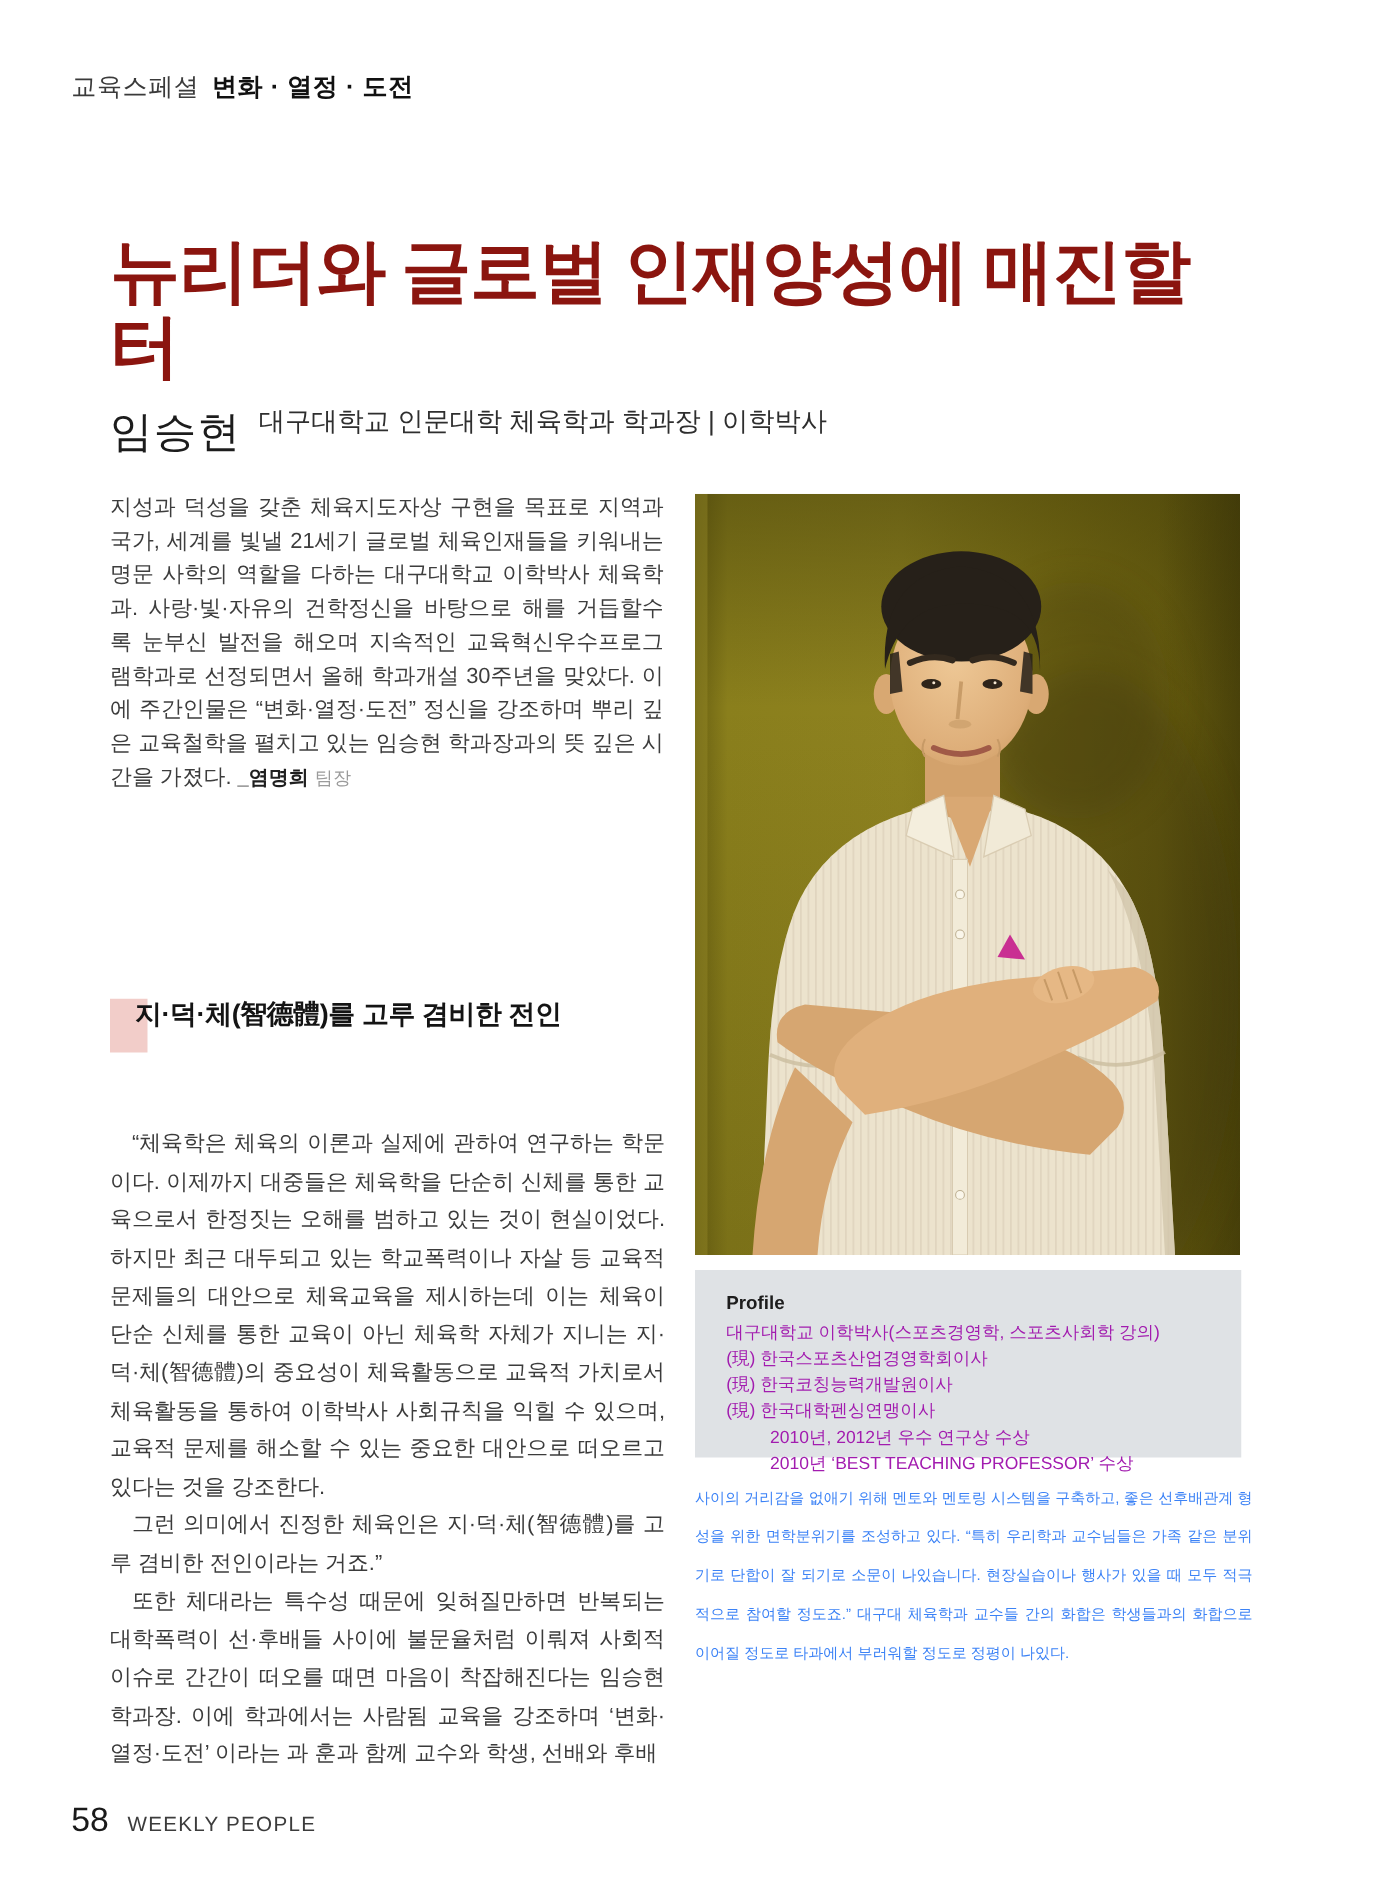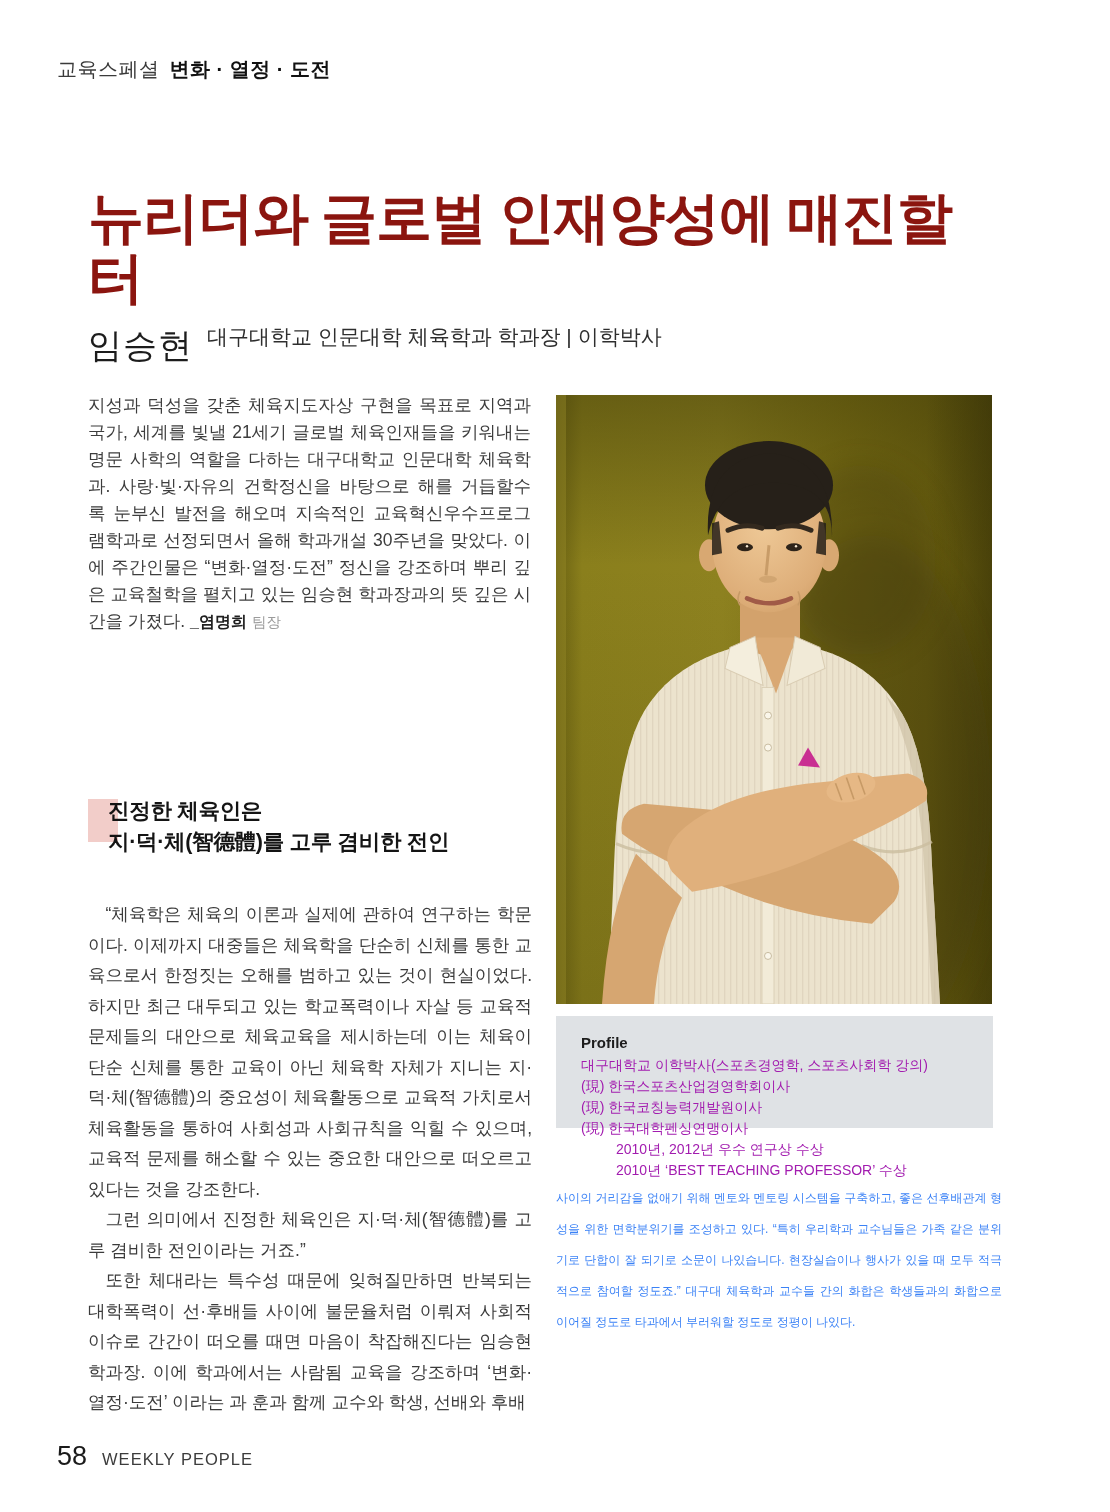--- a/index.html
+++ b/index.html
@@ -72,21 +72,21 @@
   }
   .col-left p { text-indent: 1em; }
   .col-right {
     position: absolute; left: 556px; top: 1183px; width: 446px;
     font-size: 12px; line-height: 31px; color: #3b82f6; text-align: justify;
   }
 
   
   .profile-box {
     position: absolute; left: 556px; top: 1016px;
-    width: 437px; height: 112px;
+    width: 437px; height: 150px;
     background: #dfe2e5;
     padding: 18px 20px 0 25px;
   }
   .profile-box .p-title { font-size: 15px; font-weight: 700; color: #1d1d1d; margin-bottom: 4px; }
   .profile-box .p-line { font-size: 14px; line-height: 21px; color: #a21caf; }
   .profile-box .p-line.indent { padding-left: 35px; }
 
   
   .footer {
     position: absolute; left: 57px; top: 1441px;
@@ -106,21 +106,21 @@
 
   <div class="headline">
     <div class="hl2">뉴리더와 글로벌 인재양성에 매진할 터</div>
     <div class="byline">
       <span class="name">임승현</span>
       <span class="role">대구대학교 인문대학 체육학과 학과장 | 이학박사</span>
     </div>
   </div>
 
   <div class="lede">
-    <span>지성과 덕성을 갖춘 체육지도자상 구현을 목표로 지역과 국가, 세계를 빛낼 21세기 글로벌 체육인재들을 키워내는 명문 사학의 역할을 다하는 대구대학교 인문대학 체육학과. 사랑·빛·자유의 건학정신을 바탕으로 해를 거듭할수록 눈부신 발전을 해오며 지속적인 교육혁신우수프로그램학과로 선정되면서 올해 학과개설 30주년을 맞았다. 이에 주간인물은 “변화·열정·도전” 정신을 강조하며 뿌리 깊은 교육철학을 펼치고 있는 임승현 학과장과의 뜻 깊은 시간을 가졌다. </span><span class="reporter">_염명희</span> <span class="reporter-title">팀장</span>
+    <span>지성과 덕성을 갖춘 체육지도자상 구현을 목표로 지역과 국가, 세계를 빛낼 21세기 글로벌 체육인재들을 키워내는 명문 사학의 역할을 다하는 대구대학교 이학박사 체육학과. 사랑·빛·자유의 건학정신을 바탕으로 해를 거듭할수록 눈부신 발전을 해오며 지속적인 교육혁신우수프로그램학과로 선정되면서 올해 학과개설 30주년을 맞았다. 이에 주간인물은 “변화·열정·도전” 정신을 강조하며 뿌리 깊은 교육철학을 펼치고 있는 임승현 학과장과의 뜻 깊은 시간을 가졌다. </span><span class="reporter">_염명희</span> <span class="reporter-title">팀장</span>
   </div>
 
   <div class="photo">
     <svg viewBox="0 0 436 608" preserveAspectRatio="none">
       <defs>
         <linearGradient id="bgH" x1="0" y1="0" x2="1" y2="0">
           <stop offset="0" stop-color="#6a6112"></stop>
           <stop offset="0.06" stop-color="#8a7f1c"></stop>
           <stop offset="0.38" stop-color="#8e8220"></stop>
           <stop offset="0.66" stop-color="#7b6f14"></stop>
@@ -202,27 +202,26 @@
       <path d="M 213 150 L 210 180" stroke="#c89c68" stroke-width="3" fill="none"></path>
       <ellipse cx="212" cy="184" rx="9" ry="3.5" fill="#c89c68" opacity="0.65"></ellipse>
       <path d="M 191 203 Q 213 213 235 203" stroke="#a05a47" stroke-width="4.5" fill="none" stroke-linecap="round"></path>
       <path d="M 184 196 Q 180 204 184 210 M 242 196 Q 246 204 242 210" stroke="#c79a66" stroke-width="1.6" fill="none"></path>
     </svg>
   </div>
 
   <div class="subhead">
     <div class="pink-square"></div>
     <div class="sh-text">
-      <div>진정한 체육인은</div>
       <div>지·덕·체(智德體)를 고루 겸비한 전인</div>
     </div>
   </div>
 
   <div class="col-left">
-    <p>“체육학은 체육의 이론과 실제에 관하여 연구하는 학문이다. 이제까지 대중들은 체육학을 단순히 신체를 통한 교육으로서 한정짓는 오해를 범하고 있는 것이 현실이었다. 하지만 최근 대두되고 있는 학교폭력이나 자살 등 교육적 문제들의 대안으로 체육교육을 제시하는데 이는 체육이 단순 신체를 통한 교육이 아닌 체육학 자체가 지니는 지·덕·체(智德體)의 중요성이 체육활동으로 교육적 가치로서 체육활동을 통하여 사회성과 사회규칙을 익힐 수 있으며, 교육적 문제를 해소할 수 있는 중요한 대안으로 떠오르고 있다는 것을 강조한다.</p>
+    <p>“체육학은 체육의 이론과 실제에 관하여 연구하는 학문이다. 이제까지 대중들은 체육학을 단순히 신체를 통한 교육으로서 한정짓는 오해를 범하고 있는 것이 현실이었다. 하지만 최근 대두되고 있는 학교폭력이나 자살 등 교육적 문제들의 대안으로 체육교육을 제시하는데 이는 체육이 단순 신체를 통한 교육이 아닌 체육학 자체가 지니는 지·덕·체(智德體)의 중요성이 체육활동으로 교육적 가치로서 체육활동을 통하여 이학박사 사회규칙을 익힐 수 있으며, 교육적 문제를 해소할 수 있는 중요한 대안으로 떠오르고 있다는 것을 강조한다.</p>
     <p>그런 의미에서 진정한 체육인은 지·덕·체(智德體)를 고루 겸비한 전인이라는 거죠.”</p>
     <p>또한 체대라는 특수성 때문에 잊혀질만하면 반복되는 대학폭력이 선·후배들 사이에 불문율처럼 이뤄져 사회적 이슈로 간간이 떠오를 때면 마음이 착잡해진다는 임승현 학과장. 이에 학과에서는 사람됨 교육을 강조하며 ‘변화·열정·도전’ 이라는 과 훈과 함께 교수와 학생, 선배와 후배</p>
   </div>
 
   <div class="profile-box">
     <div class="p-title">Profile</div>
     <div class="p-line">대구대학교 이학박사(스포츠경영학, 스포츠사회학 강의)</div>
     <div class="p-line">(現) 한국스포츠산업경영학회이사</div>
     <div class="p-line">(現) 한국코칭능력개발원이사</div>
     <div class="p-line">(現) 한국대학펜싱연맹이사</div>

